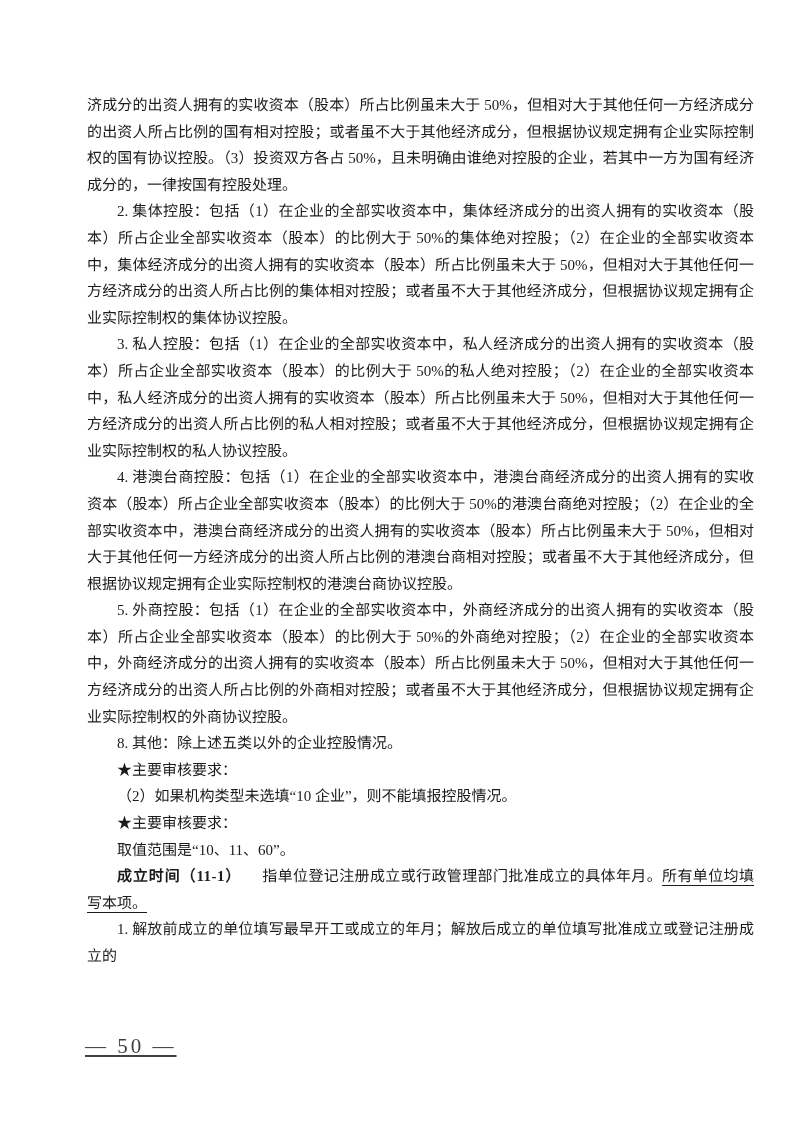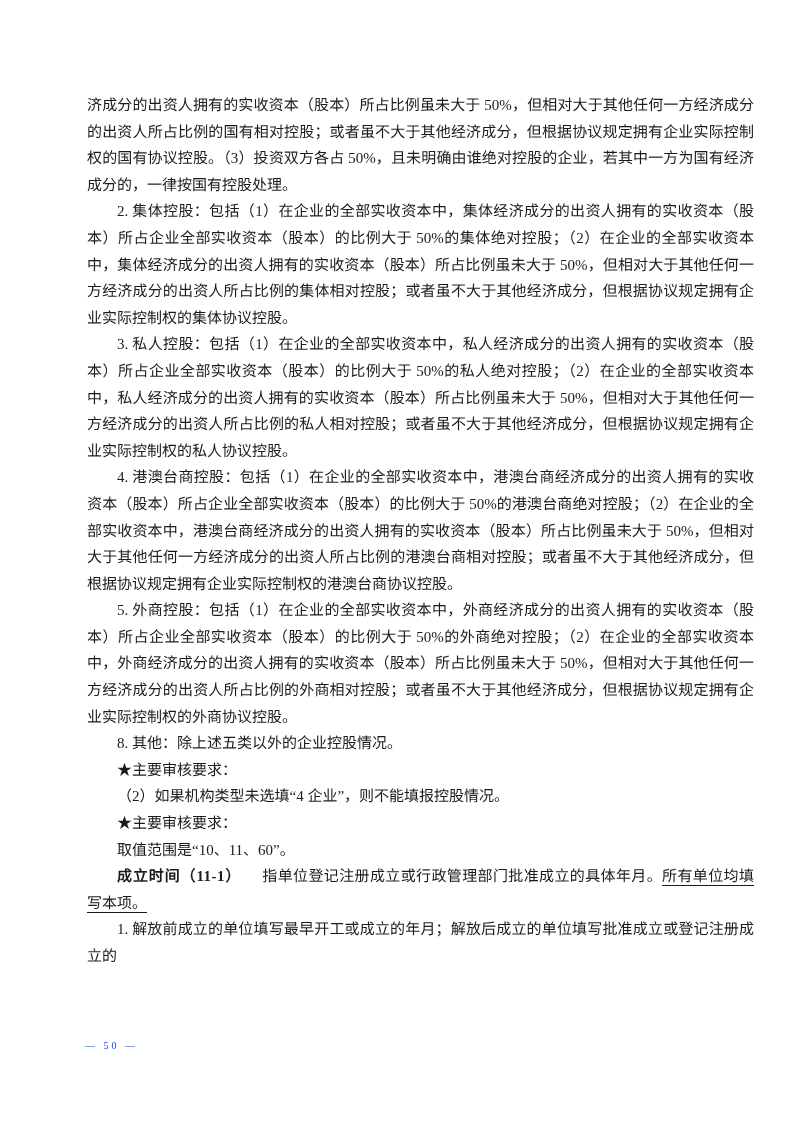--- a/index.html
+++ b/index.html
@@ -43,24 +43,25 @@
     letter-spacing: 0.5px;
   }
   .u {
     text-decoration: underline;
     text-underline-offset: 4px;
   }
   .footer {
     position: absolute;
     left: 85px;
     top: 1036px;
-    font-size: 10px;
+    font-size: 21px;
     line-height: 20px;
-    color: #1d4ed8;
+    color: #404040;
     letter-spacing: 3px;
+    text-decoration: underline;
   }
 </style>
 </head>
 <body>
 
 <div class="page">
   <main class="doc">
 
     <p class="para noindent">济成分的出资人拥有的实收资本（股本）所占比例虽未大于 50%，但相对大于其他任何一方经济成分的出资人所占比例的国有相对控股；或者虽不大于其他经济成分，但根据协议规定拥有企业实际控制权的国有协议控股。（3）投资双方各占 50%，且未明确由谁绝对控股的企业，若其中一方为国有经济成分的，一律按国有控股处理。</p>
 
@@ -70,21 +71,21 @@
 
     <p class="para">4. 港澳台商控股：包括（1）在企业的全部实收资本中，港澳台商经济成分的出资人拥有的实收资本（股本）所占企业全部实收资本（股本）的比例大于 50%的港澳台商绝对控股；（2）在企业的全部实收资本中，港澳台商经济成分的出资人拥有的实收资本（股本）所占比例虽未大于 50%，但相对大于其他任何一方经济成分的出资人所占比例的港澳台商相对控股；或者虽不大于其他经济成分，但根据协议规定拥有企业实际控制权的港澳台商协议控股。</p>
 
     <p class="para">5. 外商控股：包括（1）在企业的全部实收资本中，外商经济成分的出资人拥有的实收资本（股本）所占企业全部实收资本（股本）的比例大于 50%的外商绝对控股；（2）在企业的全部实收资本中，外商经济成分的出资人拥有的实收资本（股本）所占比例虽未大于 50%，但相对大于其他任何一方经济成分的出资人所占比例的外商相对控股；或者虽不大于其他经济成分，但根据协议规定拥有企业实际控制权的外商协议控股。</p>
 
     <p class="para">8. 其他：除上述五类以外的企业控股情况。</p>
 
     <p class="para">★主要审核要求：</p>
 
 
-    <p class="para">（2）如果机构类型未选填“4 企业”，则不能填报控股情况。</p>
+    <p class="para">（2）如果机构类型未选填“10 企业”，则不能填报控股情况。</p>
 
 
     <p class="para">★主要审核要求：</p>
 
     <p class="para">取值范围是“10、11、60”。</p>
 
     <p class="para">
       <b class="term">成立时间（11-1）</b><span>指单位登记注册成立或行政管理部门批准成立的具体年月。</span><span class="u">所有单位均填写本项。</span>
     </p>
 

